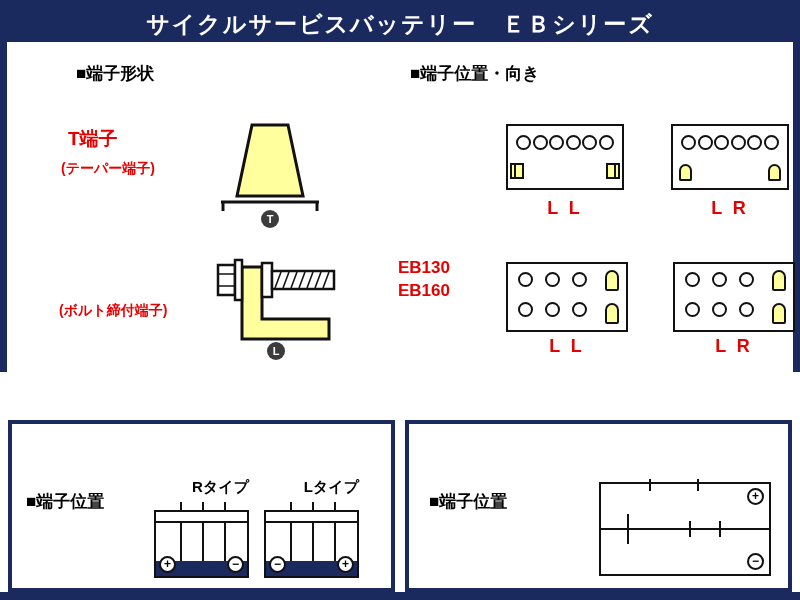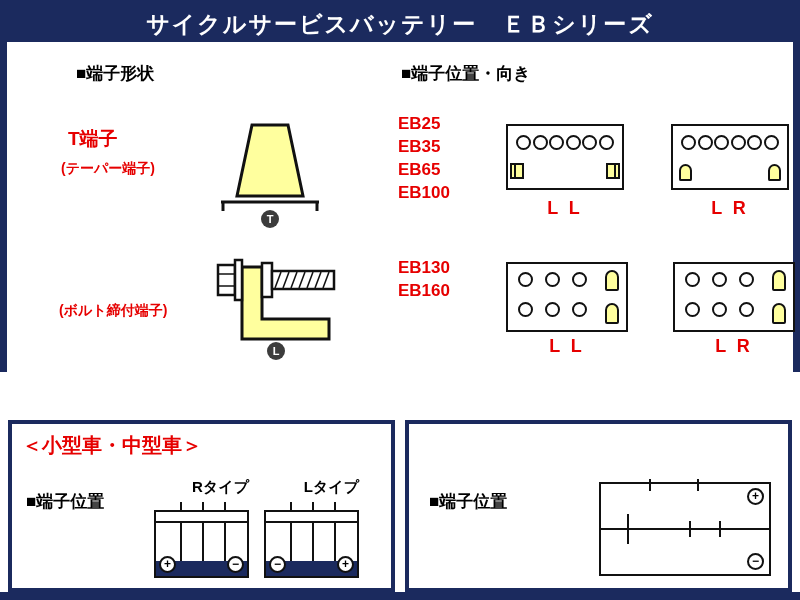--- a/index.html
+++ b/index.html
@@ -96,21 +96,21 @@
 <body>
 
 <div class="page">
 
   <div id="hdr1" class="navy-bar">サイクルサービスバッテリー　ＥＢシリーズ</div>
 
   <div class="eb-box">
     <div class="eb-inner">
 
       <div class="sec-heading" style="left:21px;top:20px">■端子形状</div>
-      <div class="sec-heading" style="left:346px;top:20px">■端子位置・向き</div>
+      <div class="sec-heading" style="left:355px;top:20px">■端子位置・向き</div>
 
       <div class="red-big" style="left:13px;top:84px">T端子</div>
       <div class="red-sub" style="left:6px;top:118px">(テーパー端子)</div>
       <svg class="shape-svg" style="left:160px;top:78px" width="110" height="96" viewBox="0 0 110 96">
         <polygon points="37,5 73,5 88,76 22,76" fill="#ffff9e" stroke="#111" stroke-width="3"></polygon>
         <line x1="6" y1="82" x2="104" y2="82" stroke="#111" stroke-width="3"></line>
         <line x1="8" y1="82" x2="8" y2="91" stroke="#111" stroke-width="3"></line>
         <line x1="102" y1="82" x2="102" y2="91" stroke="#111" stroke-width="3"></line>
       </svg>
       <span class="badge" style="left:206px;top:168px">T</span>
@@ -129,26 +129,20 @@
           <line x1="76" y1="17" x2="70" y2="33"></line>
           <line x1="84" y1="17" x2="78" y2="33"></line>
           <line x1="92" y1="17" x2="86" y2="33"></line>
           <line x1="100" y1="17" x2="94" y2="33"></line>
           <line x1="108" y1="17" x2="102" y2="33"></line>
           <line x1="116" y1="17" x2="110" y2="33"></line>
         </g>
       </svg>
       <span class="badge" style="left:212px;top:300px">L</span>
 
-      <div class="model-list" style="left:343px;top:70px">
-        <div class="model">EB25</div>
-        <div class="model">EB35</div>
-        <div class="model">EB65</div>
-        <div class="model">EB100</div>
-      </div>
 
       <div class="eb-batt" style="left:451px;top:82px;width:118px;height:66px">
         <div class="vents6">
           <span class="vent"></span>
             <span class="vent"></span>
             <span class="vent"></span>
             <span class="vent"></span>
             <span class="vent"></span>
             <span class="vent"></span>
         </div>
@@ -206,21 +200,20 @@
       <div class="pos-label" style="left:451px;top:294px;width:122px">L L</div>
       <div class="pos-label" style="left:618px;top:294px;width:122px">L R</div>
 
     </div>
   </div>
 
 
   <div class="bottom-row">
 
     <div class="panel">
-      <div class="panel-title" style="left:10px;top:8px">＜小型車・中型車＞</div>
       <div class="sec-heading" style="left:14px;top:66px">■端子位置</div>
 
       <div class="type-label" style="left:142px;top:54px;width:95px">Rタイプ</div>
       <div class="type-label" style="left:252px;top:54px;width:95px">Lタイプ</div>
 
       <div class="fv-batt" style="left:142px;top:78px">
         <span class="fv-tick" style="left:26px"></span>
         <span class="fv-tick" style="left:48px"></span>
         <span class="fv-tick" style="left:70px"></span>
         <div class="fv-body">

